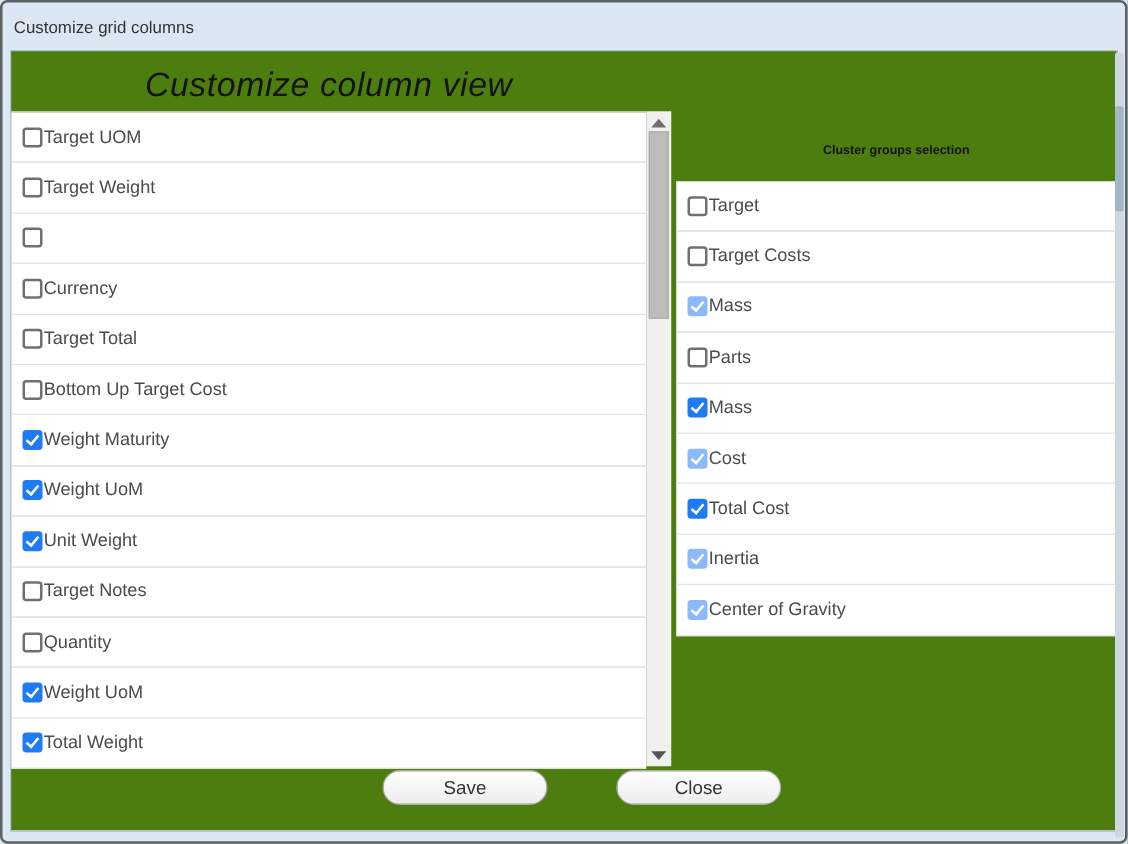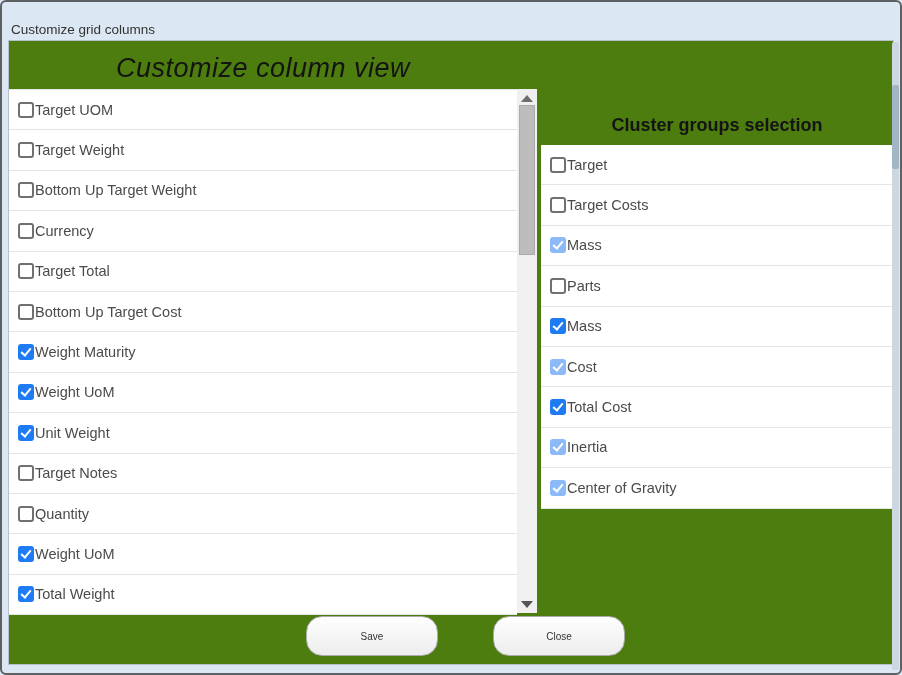--- a/index.html
+++ b/index.html
@@ -7,21 +7,21 @@
     width:902px; height:675px; position:relative; overflow:hidden;
     font-family:"Liberation Sans", sans-serif;
     background:#dbe7f2;
   }
   .dialog { position:absolute; inset:0; background:#dbe7f2; }
   .dialog-border {
     position:absolute; inset:0; border:2px solid #5d6163; border-radius:6px;
     pointer-events:none; z-index:50; box-sizing:border-box;
   }
   .titlebar {
-    position:absolute; left:2px; top:10px; right:2px; height:38px;
+    position:absolute; left:2px; top:2px; right:2px; height:38px;
     display:flex; align-items:center; padding-left:9px; box-sizing:border-box;
   }
   .titlebar-text { font-size:13.5px; color:#333; }
 
   .panel {
     position:absolute; left:8px; top:40px; width:884px; height:623px;
     background:#4d7c0f; border:1px solid #b6c1ca; box-sizing:content-box;
   }
 
   
@@ -46,21 +46,21 @@
   .right-list { left:532px; top:104px; width:352px; }
   .row {
     height:40.4px; display:flex; align-items:center; gap:1px;
     border-bottom:1px solid #e4e4e4; padding-left:9px; box-sizing:border-box;
     background:#fff;
   }
   .row-label { font-size:14.5px; color:#4b4b4b; }
 
   .right-heading {
     position:absolute; left:532px; top:74px; width:352px; text-align:center;
-    font-size:18px; font-weight:600; color:#141414;
+    font-size:10px; font-weight:600; color:#141414;
   }
 
   
   .cb { width:16px; height:16px; border-radius:3px; box-sizing:border-box; flex:none; position:relative; }
   .cb.unchecked { border:2px solid #707070; background:#fff; }
   .cb.checked { background:#1e7bf4; }
   .cb.checked-disabled { background:#8cbaf9; }
   .cb.checked::after, .cb.checked-disabled::after {
     content:""; position:absolute; left:5px; top:2px; width:4px; height:8px;
     border:solid #fff; border-width:0 2px 2px 0; transform:rotate(40deg);
@@ -77,24 +77,24 @@
   .tri { position:absolute; left:4px; width:0; height:0; border-left:6px solid transparent; border-right:6px solid transparent; }
   .tri.up   { top:4px; border-bottom:7px solid #6d6d6d; }
   .tri.down { top:4px; border-top:7px solid #555; }
   .sb-thumb {
     position:absolute; left:2px; top:16px; width:16px; height:150px;
     background:#bcbcbc; border:1px solid #ababab; box-sizing:border-box;
   }
 
   
   .btn {
-    position:absolute; top:575px; width:132px; height:40px;
+    position:absolute; top:575px; width:132px; height:28px;
     border:1px solid #ababab; border-radius:16px;
     background:linear-gradient(#fefefe,#ededed);
-    font-family:"Liberation Sans", sans-serif; font-size:10px; color:#333;
+    font-family:"Liberation Sans", sans-serif; font-size:15px; color:#333;
     display:flex; align-items:center; justify-content:center; cursor:pointer;
   }
   .btn-save  { left:297px; }
   .btn-close { left:484px; }
 </style>
 </head>
 <body>
 
 <div class="dialog">
 
@@ -110,21 +110,20 @@
         <div class="row">
           <span class="cb unchecked"></span>
           <span class="row-label">Target UOM</span>
         </div>
         <div class="row">
           <span class="cb unchecked"></span>
           <span class="row-label">Target Weight</span>
         </div>
         <div class="row">
           <span class="cb unchecked"></span>
-          <span class="row-label">Bottom Up Target Weight</span>
         </div>
         <div class="row">
           <span class="cb unchecked"></span>
           <span class="row-label">Currency</span>
         </div>
         <div class="row">
           <span class="cb unchecked"></span>
           <span class="row-label">Target Total</span>
         </div>
         <div class="row">

